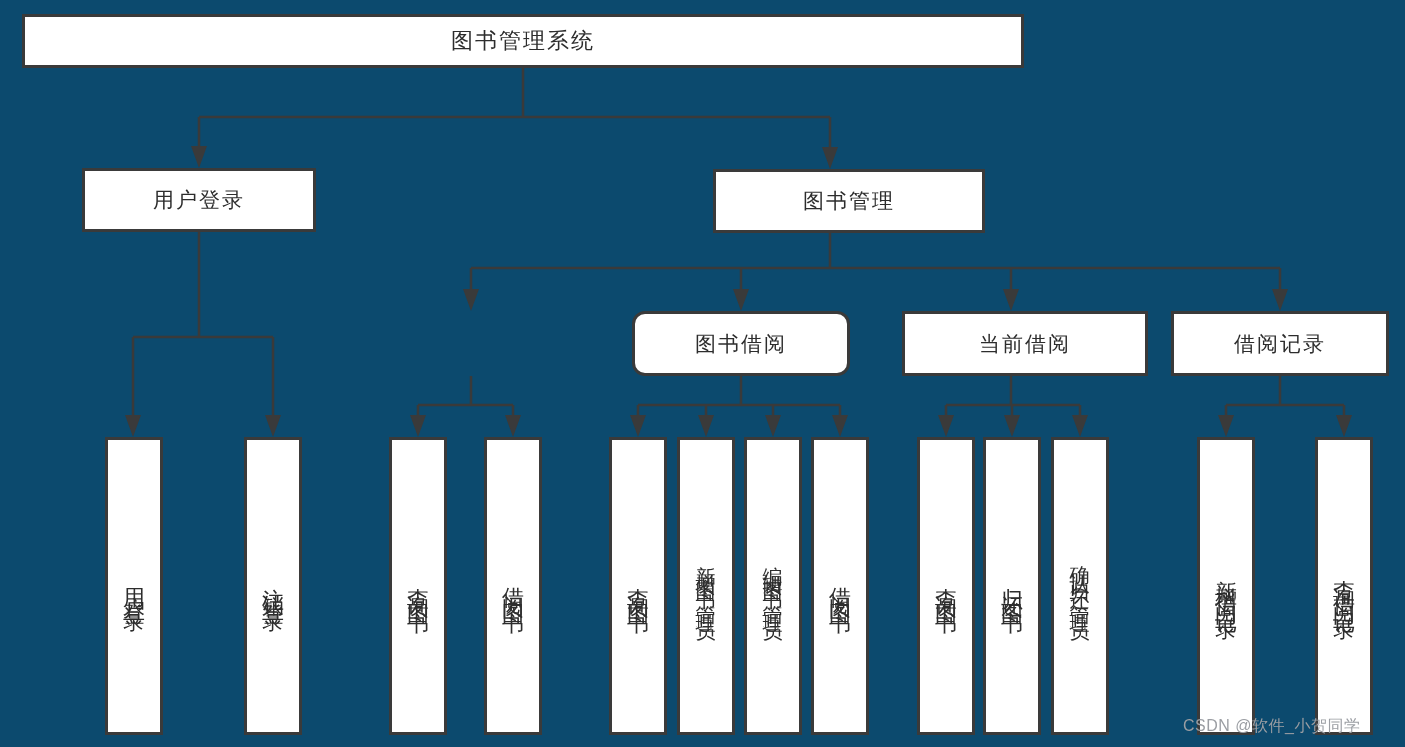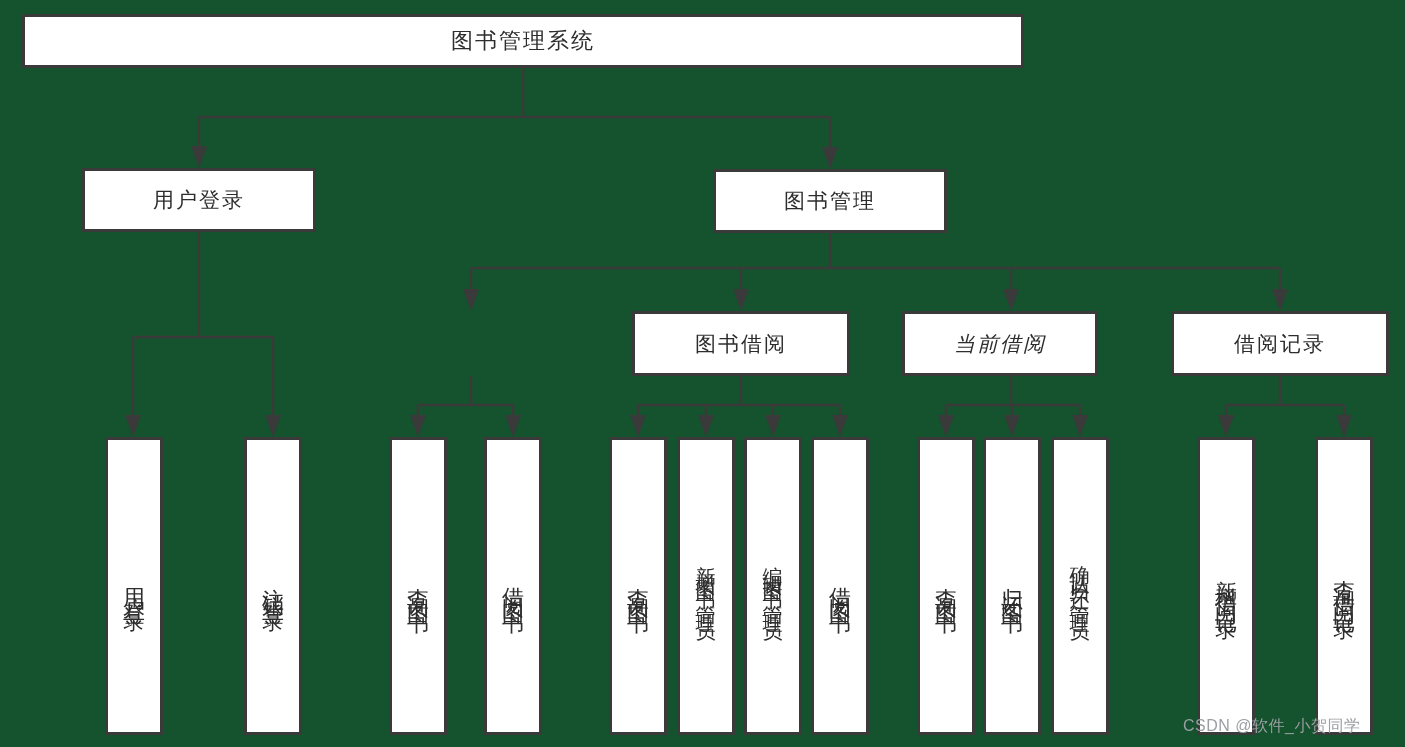--- a/index.html
+++ b/index.html
@@ -4,21 +4,21 @@
 <style>
   html, body {
     margin: 0;
     padding: 0;
     background: #ffffff;
   }
   .canvas {
     position: relative;
     width: 1405px;
     height: 747px;
-    background: #14532d;
+    background: #0c4a6e;
     overflow: hidden;
     font-family: "Liberation Sans", "DejaVu Sans", sans-serif;
   }
   .wires {
     position: absolute;
     left: 0;
     top: 0;
     pointer-events: none;
   }
   .node {
@@ -107,28 +107,28 @@
              M1336 415 H1352 L1344 437 Z"></path>
   </svg>
 
   <div class="node h root" style="left:22px; top:14px; width:1002px; height:54px;">
     <span class="lbl">图书管理系统</span>
   </div>
 
   <div class="node h" style="left:82px; top:168px; width:234px; height:64px;">
     <span class="lbl">用户登录</span>
   </div>
-  <div class="node h" style="left:713px; top:169px; width:234px; height:64px;">
+  <div class="node h" style="left:713px; top:169px; width:272px; height:64px;">
     <span class="lbl">图书管理</span>
   </div>
 
-  <div class="node h" style="left:632px; top:311px; width:218px; height:65px;">
+  <div class="node h" style="left:632px; top:311px; width:218px; height:65px;border-radius:13px;">
     <span class="lbl">图书借阅</span>
   </div>
-  <div class="node h" style="left:902px; top:311px; width:196px; height:65px;font-style:italic;">
+  <div class="node h" style="left:902px; top:311px; width:246px; height:65px;">
     <span class="lbl">当前借阅</span>
   </div>
   <div class="node h" style="left:1171px; top:311px; width:218px; height:65px;">
     <span class="lbl">借阅记录</span>
   </div>
 
   <div class="node v" style="left:105px; top:437px;">
     <span class="lbl">用户登录</span>
   </div>
   <div class="node v" style="left:244px; top:437px;">

